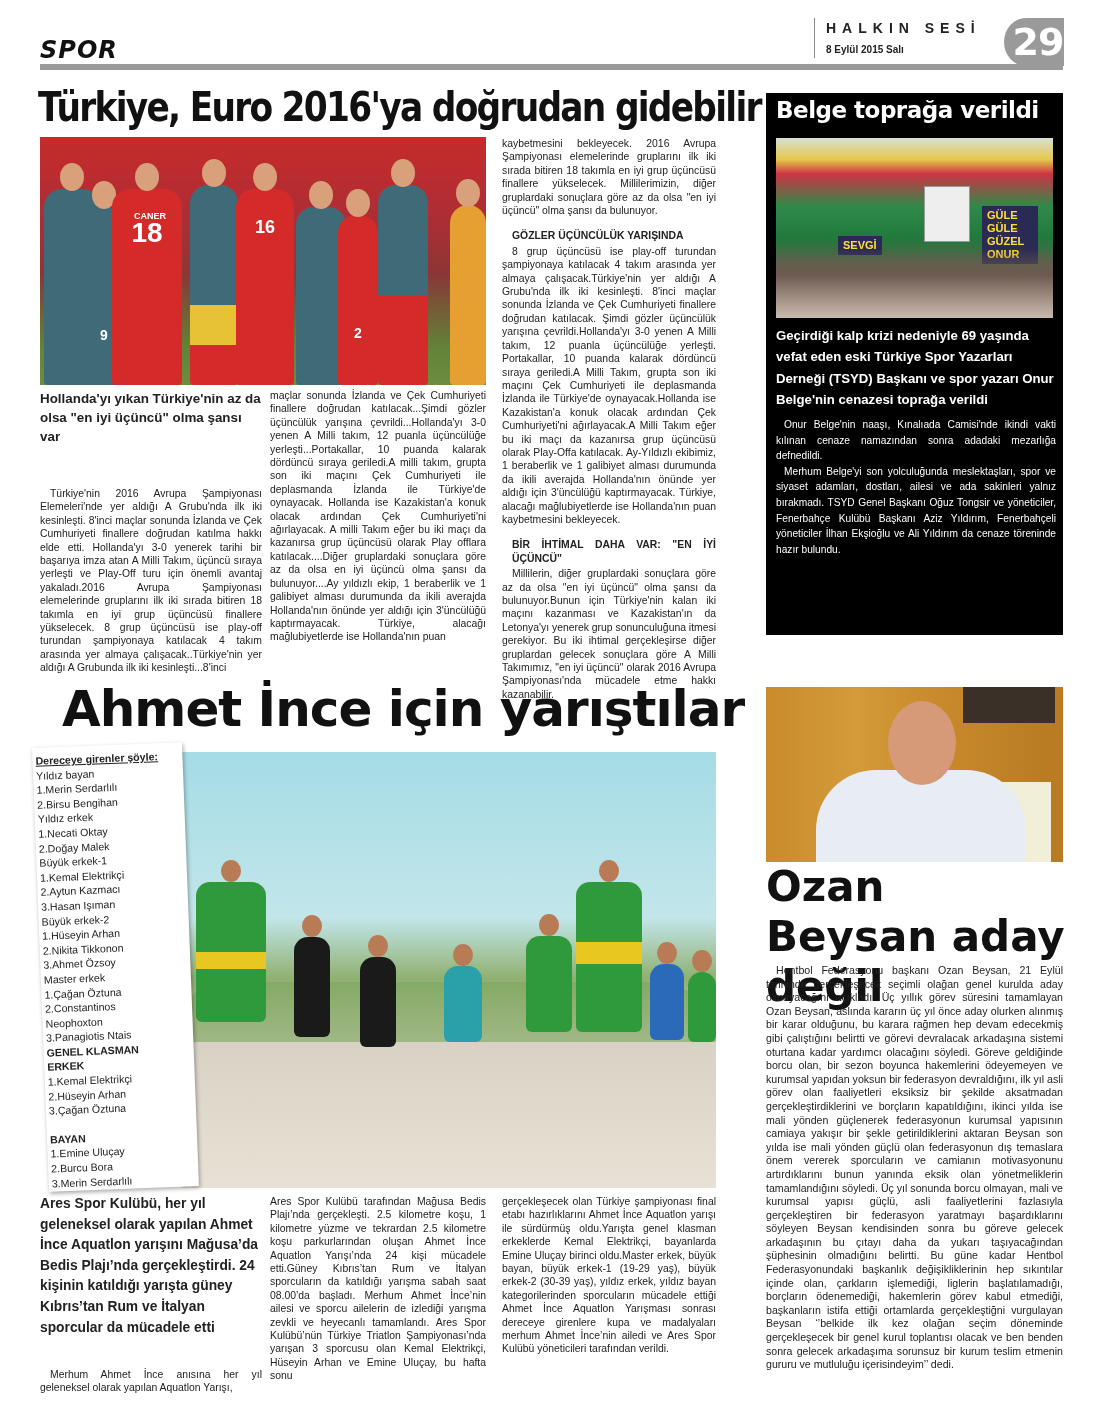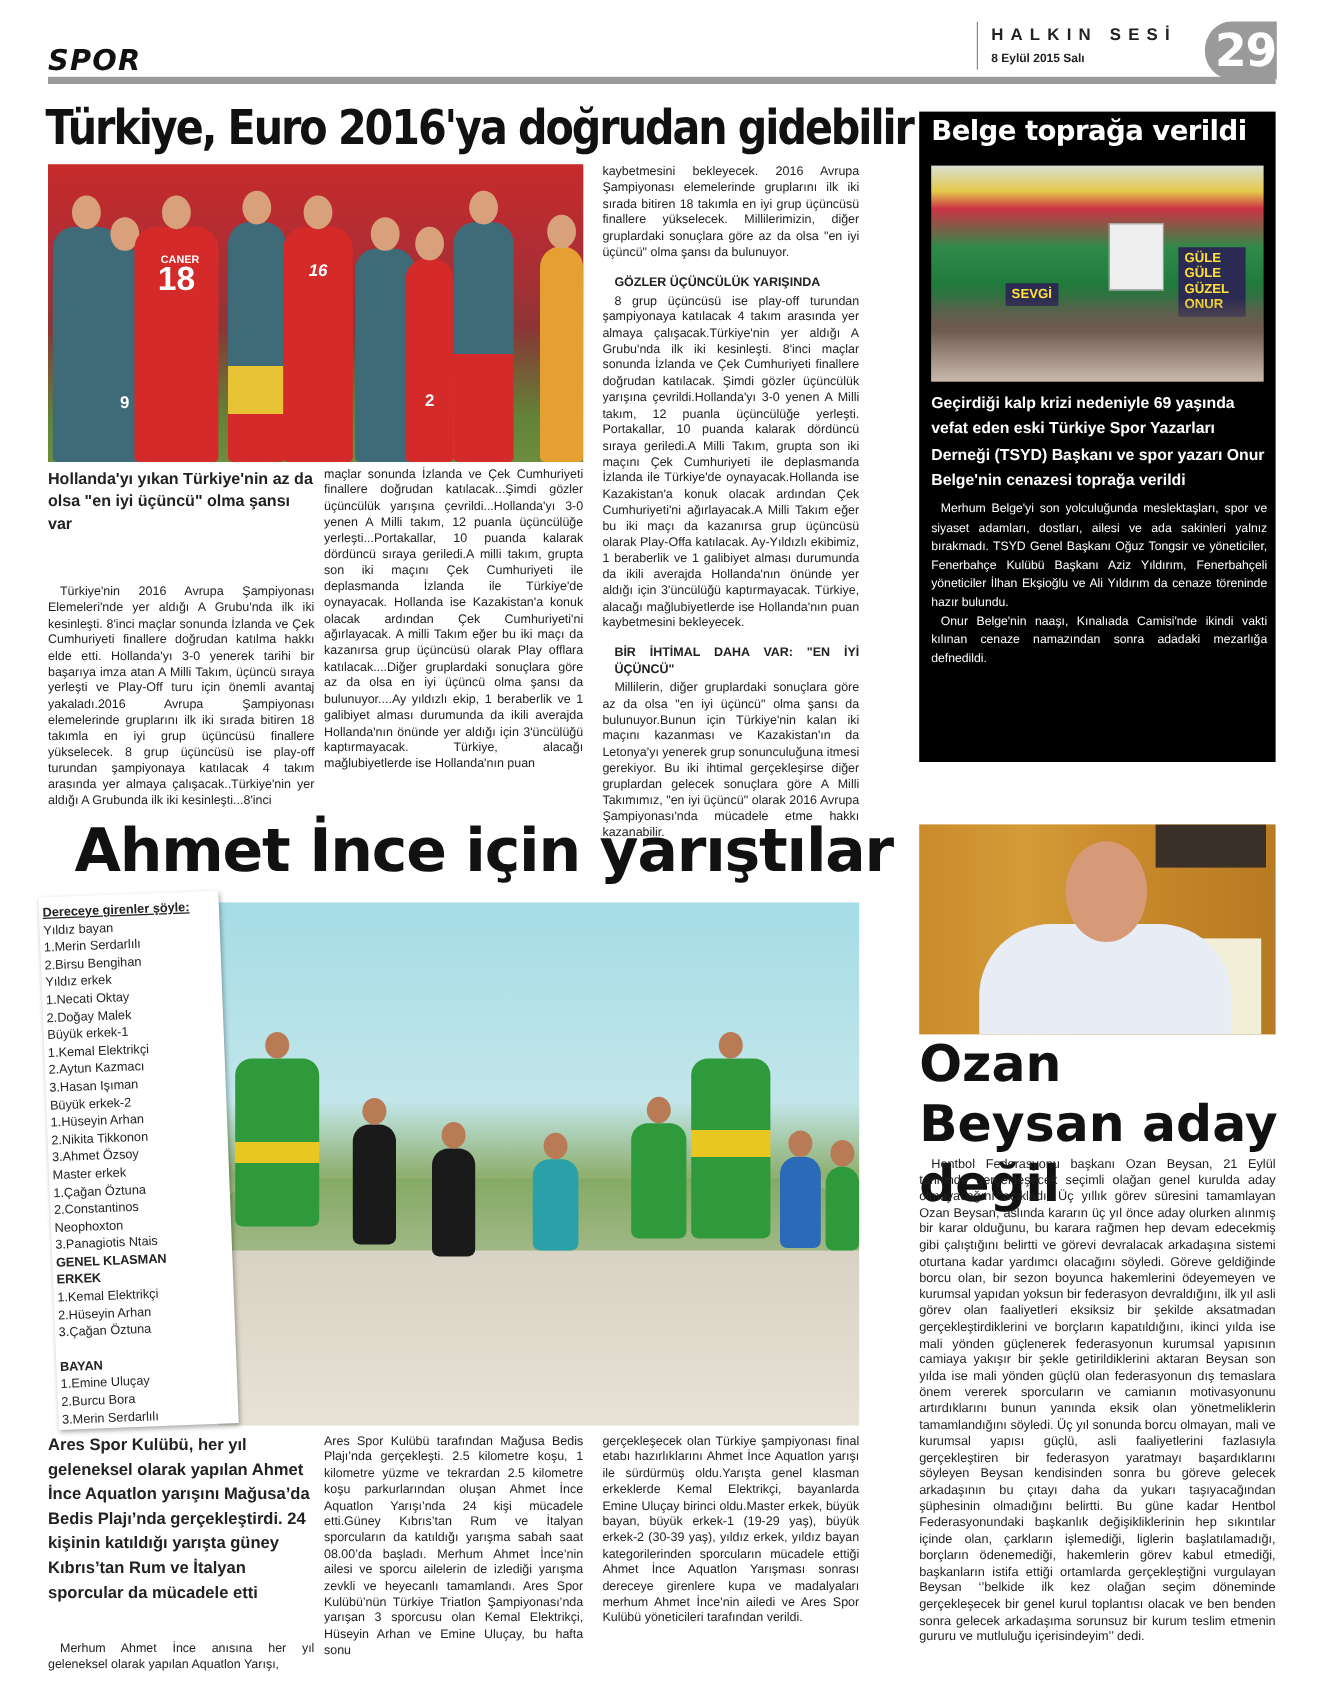--- a/index.html
+++ b/index.html
@@ -90,21 +90,21 @@
   <div class="player" style="left:72px;width:70px;height:196px;background:#d42a2a;">
       <div class="head"></div>
       <div style="position:absolute;top:22px;width:100%;text-align:left;color:#fff;font-weight:bold;font-size:9px;padding-left:22px;">CANER</div>
       <div class="num" style="font-size:28px;">18</div>
     </div>
   <div class="player" style="left:150px;width:48px;height:200px;background:linear-gradient(180deg,#3f6a78 0 60%,#e6c234 60% 80%,#d42a2a 80%);">
       <div class="head"></div>
     </div>
   <div class="player" style="left:196px;width:58px;height:196px;background:#d42a2a;">
       <div class="head"></div>
-      <div class="num" style="font-size:14px;font-style:italic;">16</div>
+      <div class="num" style="font-size:18px;">16</div>
     </div>
   <div class="player" style="left:256px;width:50px;height:178px;background:#3f6a78;">
       <div class="head"></div>
     </div>
   <div class="player" style="left:298px;width:40px;height:170px;background:#d42a2a;">
       <div class="head"></div>
       <div class="num" style="top:110px;font-size:14px;">2</div>
     </div>
   <div class="player" style="left:338px;width:50px;height:200px;background:linear-gradient(180deg,#3f6a78 0 55%,#d42a2a 55%);">
       <div class="head"></div>
@@ -127,22 +127,22 @@
   <div class="subhead">GÖZLER ÜÇÜNCÜLÜK YARIŞINDA</div>
   <p>8 grup üçüncüsü ise play-off turundan şampiyonaya katılacak 4 takım arasında yer almaya çalışacak.Türkiye'nin yer aldığı A Grubu'nda ilk iki kesinleşti. 8'inci maçlar sonunda İzlanda ve Çek Cumhuriyeti finallere doğrudan katılacak. Şimdi gözler üçüncülük yarışına çevrildi.Hollanda'yı 3-0 yenen A Milli takım, 12 puanla üçüncülüğe yerleşti. Portakallar, 10 puanda kalarak dördüncü sıraya geriledi.A Milli Takım, grupta son iki maçını Çek Cumhuriyeti ile deplasmanda İzlanda ile Türkiye'de oynayacak.Hollanda ise Kazakistan'a konuk olacak ardından Çek Cumhuriyeti'ni ağırlayacak.A Milli Takım eğer bu iki maçı da kazanırsa grup üçüncüsü olarak Play-Offa katılacak. Ay-Yıldızlı ekibimiz, 1 beraberlik ve 1 galibiyet alması durumunda da ikili averajda Hollanda'nın önünde yer aldığı için 3'üncülüğü kaptırmayacak. Türkiye, alacağı mağlubiyetlerde ise Hollanda'nın puan kaybetmesini bekleyecek.</p>
   <div class="subhead">BİR İHTİMAL DAHA VAR: "EN İYİ ÜÇÜNCÜ"</div>
   <p>Millilerin, diğer gruplardaki sonuçlara göre az da olsa "en iyi üçüncü" olma şansı da bulunuyor.Bunun için Türkiye'nin kalan iki maçını kazanması ve Kazakistan'ın da Letonya'yı yenerek grup sonunculuğuna itmesi gerekiyor. Bu iki ihtimal gerçekleşirse diğer gruplardan gelecek sonuçlara göre A Milli Takımımız, "en iyi üçüncü" olarak 2016 Avrupa Şampiyonası'nda mücadele etme hakkı kazanabilir.</p>
 </div>
 
 <div class="black-box">
   <h2 class="box-title">Belge toprağa verildi</h2>
   <div class="box-deck">Geçirdiği kalp krizi nedeniyle 69 yaşında vefat eden eski Türkiye Spor Yazarları Derneği (TSYD) Başkanı ve spor yazarı Onur Belge'nin cenazesi toprağa verildi</div>
   <div class="box-body">
+    <p>Onur Belge'nin naaşı, Kınalıada Camisi'nde ikindi vakti kılınan cenaze  namazından sonra adadaki mezarlığa defnedildi.</p>
     <p>Merhum Belge'yi son yolculuğunda meslektaşları, spor ve siyaset  adamları, dostları, ailesi ve ada sakinleri yalnız bırakmadı. TSYD Genel Başkanı  Oğuz Tongsir ve yöneticiler, Fenerbahçe Kulübü Başkanı Aziz Yıldırım, Fenerbahçeli yöneticiler İlhan Ekşioğlu ve Ali Yıldırım da cenaze töreninde hazır  bulundu.</p>
-    <p>Onur Belge'nin naaşı, Kınalıada Camisi'nde ikindi vakti kılınan cenaze  namazından sonra adadaki mezarlığa defnedildi.</p>
   </div>
 </div>
 <div class="photo photo-funeral">
   <div class="portrait"></div>
   <div class="sign" style="left:62px;top:98px;">SEVGİ</div>
   <div class="sign" style="left:206px;top:68px;width:56px;">GÜLE GÜLE GÜZEL ONUR</div>
   <div style="position:absolute;left:0;bottom:0;width:100%;height:70px;background:linear-gradient(180deg,rgba(80,60,50,0) 0%,rgba(110,90,80,0.85) 40%,#c9b8ac 100%);"></div>
 </div>
 
 <h1 class="headline-2">Ahmet İnce için yarıştılar</h1>

